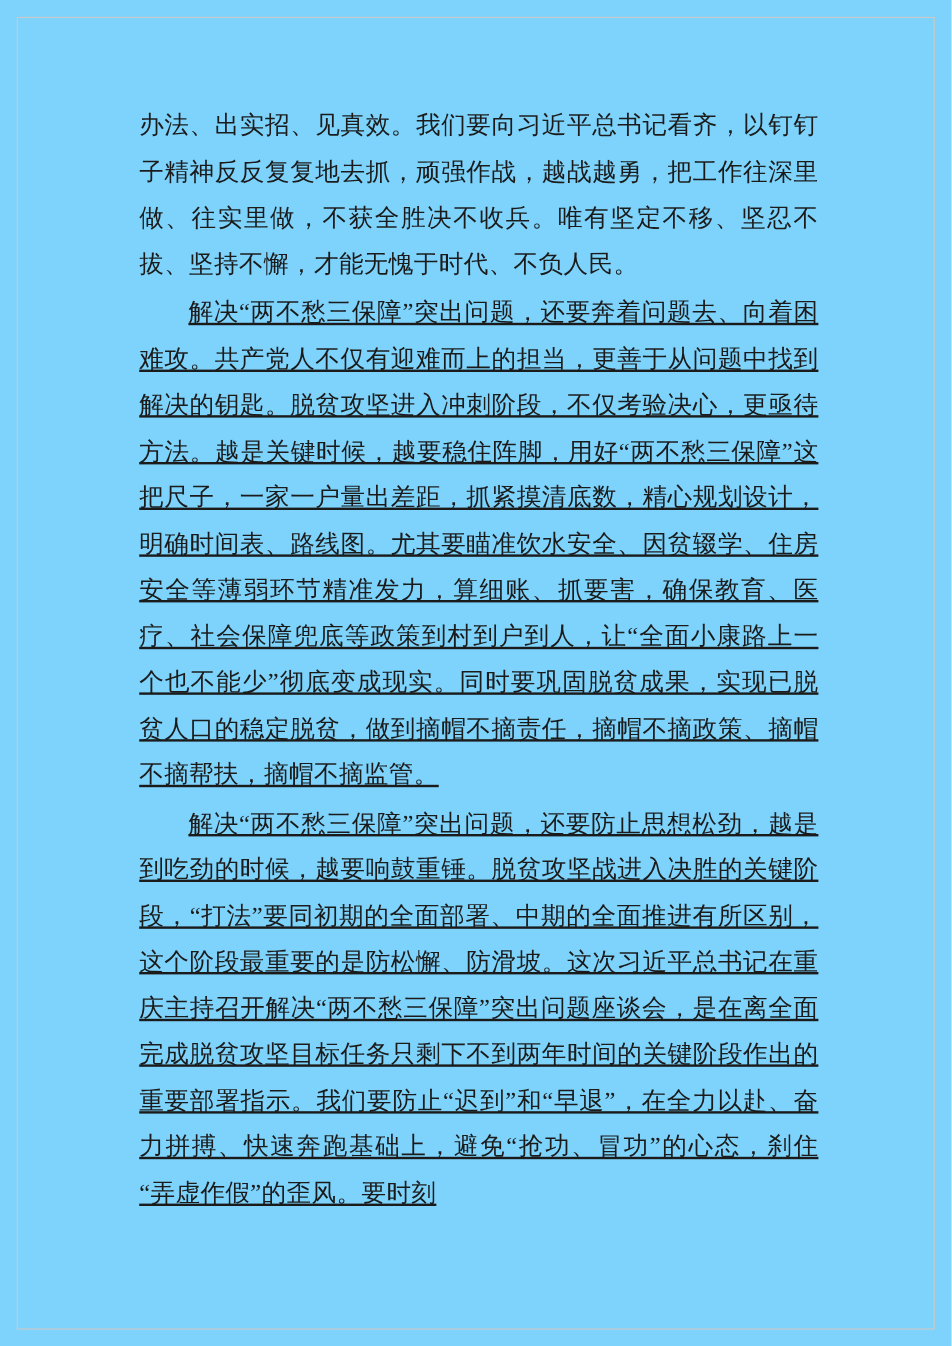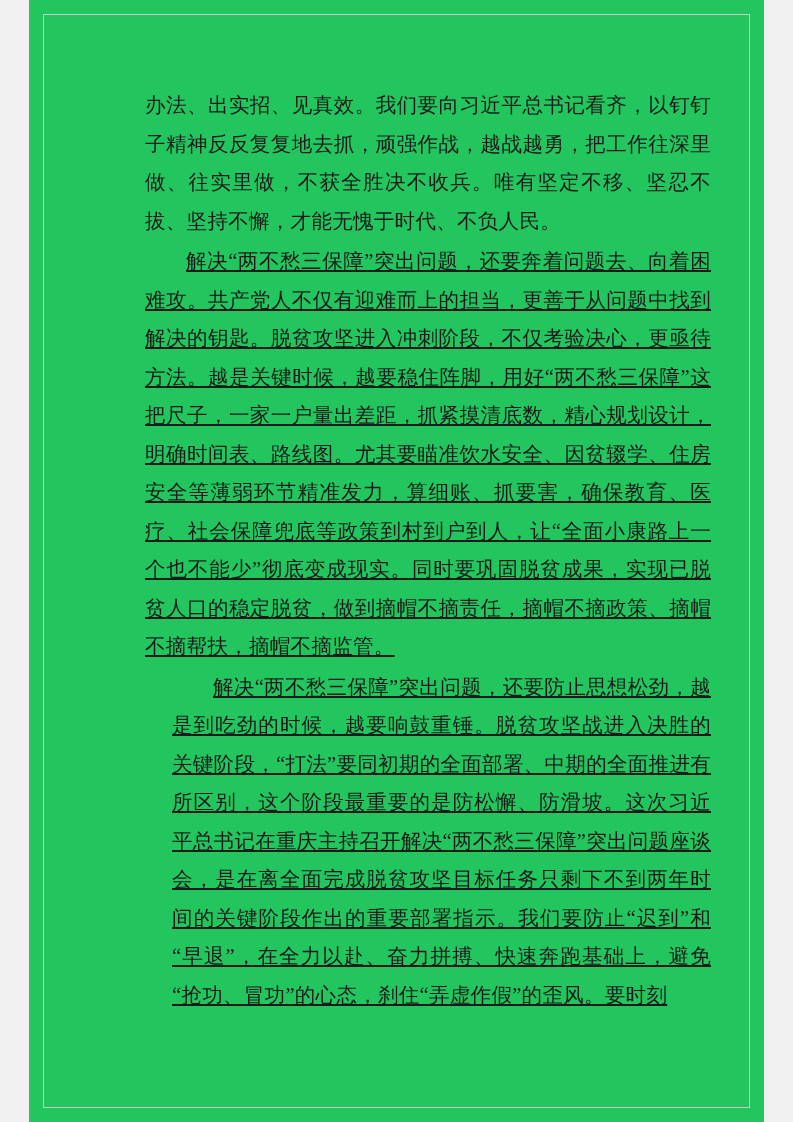--- a/index.html
+++ b/index.html
@@ -6,23 +6,23 @@
   html, body {
     margin: 0;
     padding: 0;
     background: #f0f0f0;
   }
   body {
     font-family: "Liberation Serif", "DejaVu Serif", serif;
   }
   .page {
     position: relative;
-    width: 735px;
+    width: 793px;
     height: 1122px;
-    background: #22c55e;
+    background: #7dd3fc;
     margin: 0 auto;
     box-sizing: border-box;
     overflow: hidden;
   }
   .page-border {
     position: absolute;
     left: 14px;
     top: 14px;
     right: 14px;
     bottom: 14px;
@@ -44,21 +44,20 @@
     text-justify: inter-ideograph;
     letter-spacing: 0.3px;
     font-family: "Liberation Serif", "DejaVu Serif", serif;
   }
   .para.indent {
     text-indent: 2em;
     text-decoration: underline;
   }
   .para.last {
     margin-bottom: 0;
-    margin-left: 27px;
   }
 </style>
 </head>
 <body>
 
 <div class="page">
   <div class="page-border"></div>
   <div class="content">
     <p class="para">办法、出实招、见真效。我们要向习近平总书记看齐，以钉钉子精神反反复复地去抓，顽强作战，越战越勇，把工作往深里做、往实里做，不获全胜决不收兵。唯有坚定不移、坚忍不拔、坚持不懈，才能无愧于时代、不负人民。</p>
     <p class="para indent">解决“两不愁三保障”突出问题，还要奔着问题去、向着困难攻。共产党人不仅有迎难而上的担当，更善于从问题中找到解决的钥匙。脱贫攻坚进入冲刺阶段，不仅考验决心，更亟待方法。越是关键时候，越要稳住阵脚，用好“两不愁三保障”这把尺子，一家一户量出差距，抓紧摸清底数，精心规划设计，明确时间表、路线图。尤其要瞄准饮水安全、因贫辍学、住房安全等薄弱环节精准发力，算细账、抓要害，确保教育、医疗、社会保障兜底等政策到村到户到人，让“全面小康路上一个也不能少”彻底变成现实。同时要巩固脱贫成果，实现已脱贫人口的稳定脱贫，做到摘帽不摘责任，摘帽不摘政策、摘帽不摘帮扶，摘帽不摘监管。</p>

